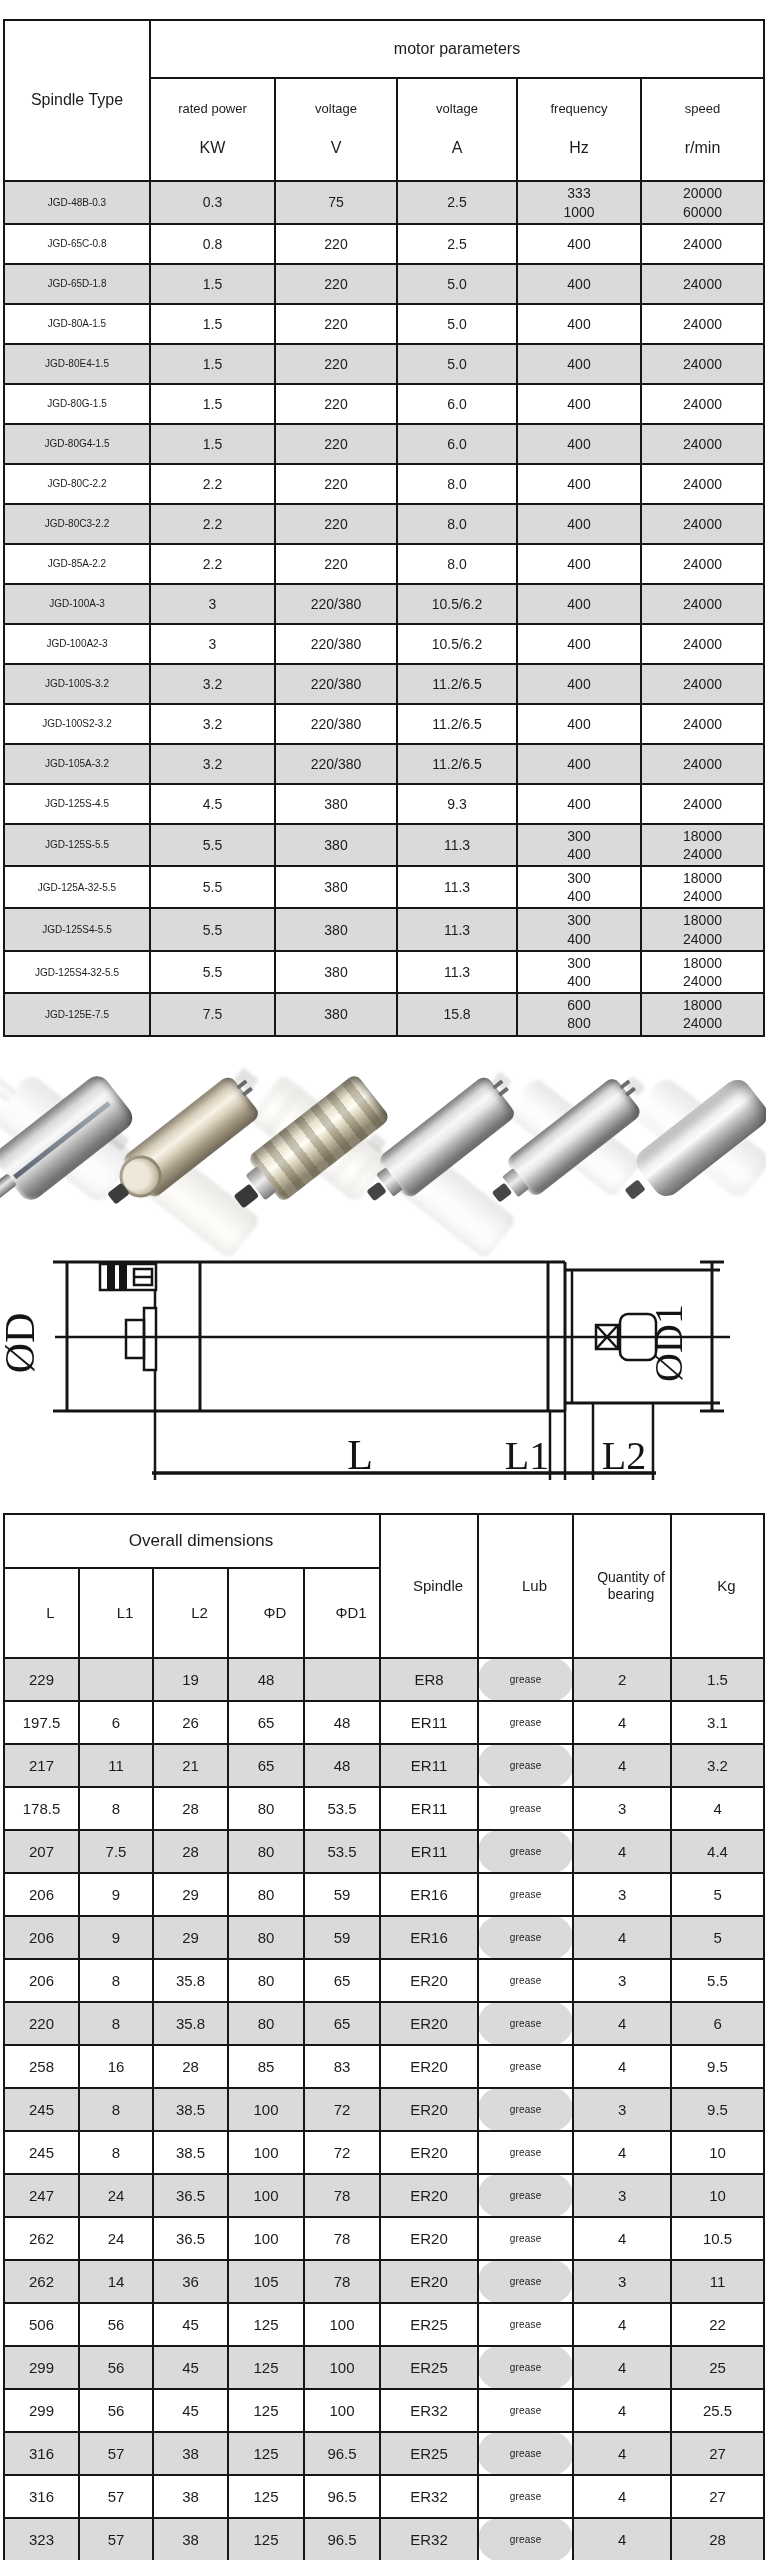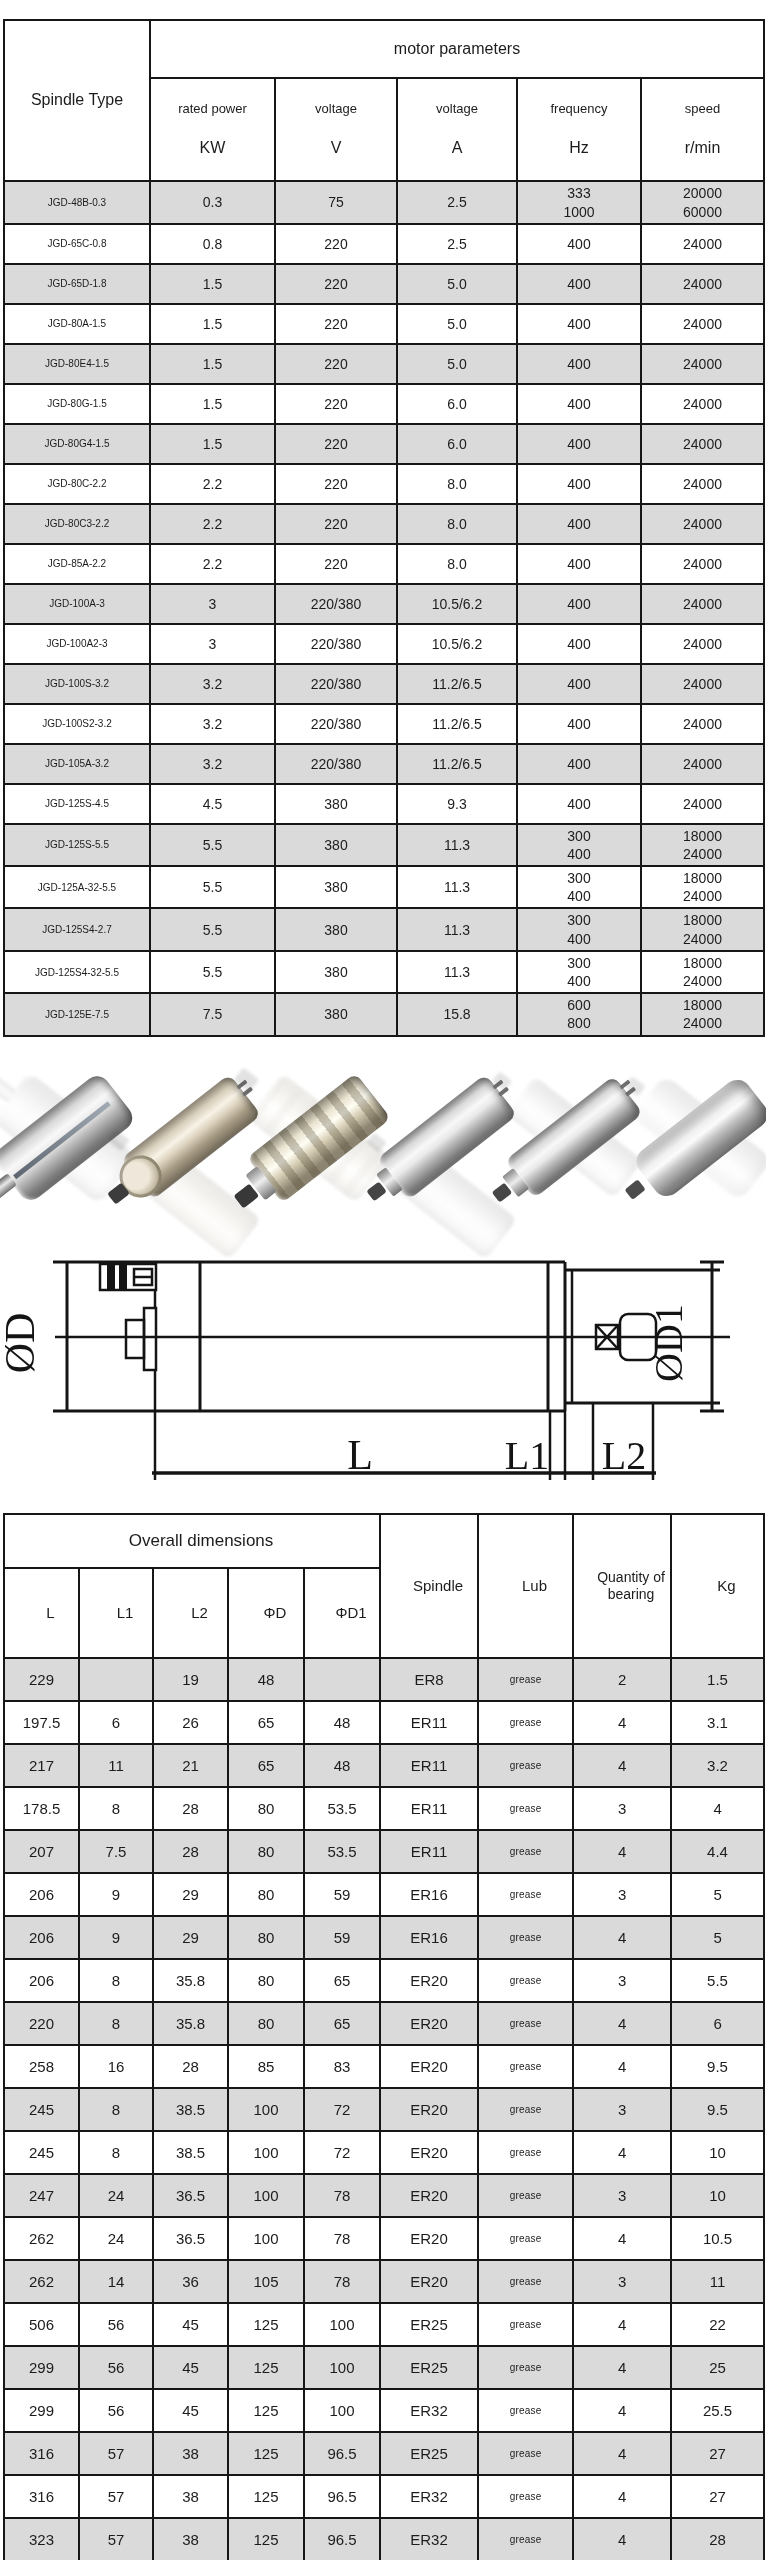--- a/index.html
+++ b/index.html
@@ -21,21 +21,21 @@
   .motor .sub-unit{font-size:16px;line-height:1.25;}
   .motor thead tr.band2 th{height:86px;}
   .motor td{font-size:14px;height:34px;}
   .motor td.model{font-size:10px;}
 
   .dims{position:absolute;top:1513px;left:3px;width:760px;}
   .dims th{font-weight:normal;font-size:15px;padding-left:20px;}
   .dims .ovr{height:48px;font-size:17px;}
   .dims thead tr.band2 th{height:84px;}
   .dims td{font-size:15px;height:37px;}
-  .dims td.grease{font-size:10px;letter-spacing:.2px;}
+  .dims td.grease{font-size:10px;letter-spacing:.2px;border-radius:21px;}
   .dims th.qty{font-size:14px;line-height:1.2;}
 
   
   .photos{position:absolute;top:1048px;left:0;width:766px;height:200px;
           display:flex;justify-content:space-around;align-items:center;}
   .spindle{position:relative;width:118px;height:198px;}
   .unit{position:absolute;left:-10px;top:62px;width:138px;height:52px;
         transform:rotate(-38deg);}
   .unit.refl{top:122px;transform:scaleY(-1) rotate(-38deg);opacity:.14;
              filter:blur(1.5px);}
@@ -287,21 +287,21 @@
           <td class="model">JGD-125A-32-5.5</td>
           <td>5.5</td>
           <td>380</td>
           <td>11.3</td>
           <td>300
 400</td>
           <td>18000
 24000</td>
         </tr>
         <tr class="shade">
-          <td class="model">JGD-125S4-2.7</td>
+          <td class="model">JGD-125S4-5.5</td>
           <td>5.5</td>
           <td>380</td>
           <td>11.3</td>
           <td>300
 400</td>
           <td>18000
 24000</td>
         </tr>
         <tr>
           <td class="model">JGD-125S4-32-5.5</td>

